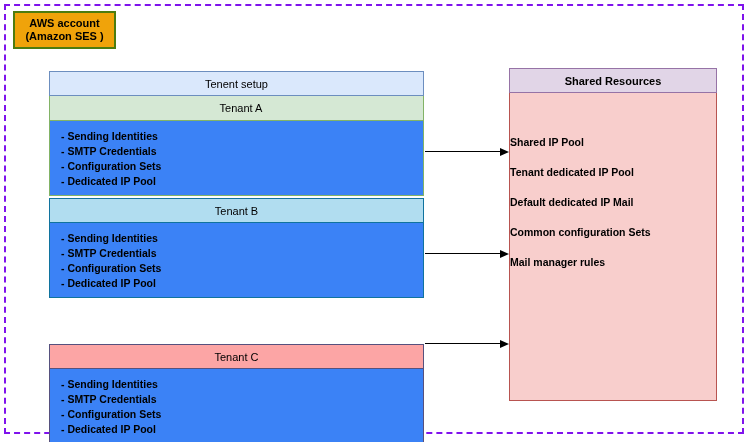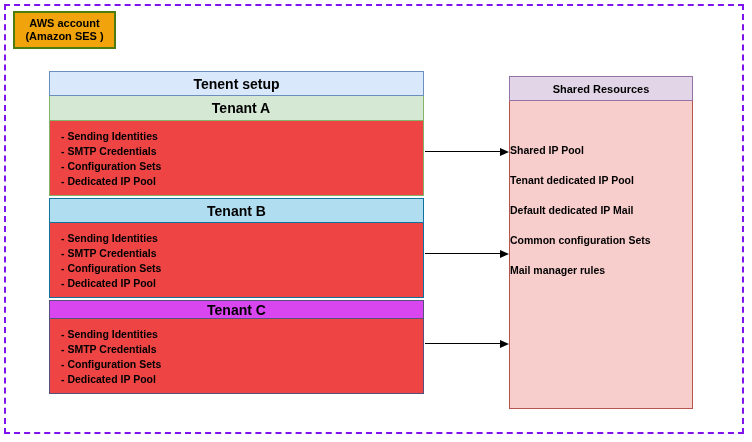--- a/index.html
+++ b/index.html
@@ -62,22 +62,22 @@
     width: 375px;
     height: 329px;
   }
 
   .band {
     box-sizing: border-box;
     width: 100%;
     display: flex;
     align-items: center;
     justify-content: center;
-    font-size: 14px;
-    font-weight: bold;
+    font-size: 11px;
+    font-weight: normal;
     color: #000000;
   }
   .band-setup {
     height: 25px;
     background: #dae8fc;
     border: 1px solid #6c8ebf;
   }
   .band-a {
     height: 25px;
     background: #d5e8d4;
@@ -85,51 +85,52 @@
     border-top: none;
     padding-left: 9px;
   }
   .band-b {
     height: 25px;
     background: #b1ddf0;
     border: 1px solid #10739e;
     text-align: right;
   }
   .band-c {
-    height: 19px;
-    background: #d946ef;
+    height: 25px;
+    background: #fca5a5;
     border: 1px solid #56517e;
+    margin-top: 44px;
   }
 
   .body-box {
     box-sizing: border-box;
     width: 100%;
-    background: #ef4444;
+    background: #3b82f6;
     padding: 8px 0 8px 11px;
   }
   .body-a { height: 75px; border: 1px solid #82b366; border-top: none; }
   .body-b { height: 75px; border: 1px solid #10739e; border-top: none; }
   .body-c { height: 75px; border: 1px solid #56517e; border-top: none; }
 
   .body-line {
     font-size: 10.5px;
     font-weight: bold;
     color: #000000;
     line-height: 15px;
     white-space: nowrap;
   }
 
   .tenant-gap { height: 2px; }
 
   
   .shared {
     position: absolute;
     left: 509px;
-    top: 76px;
-    width: 184px;
+    top: 68px;
+    width: 208px;
     height: 333px;
   }
   .shared-head {
     box-sizing: border-box;
     height: 25px;
     width: 100%;
     background: #e1d5e7;
     border: 1px solid #9673a6;
     display: flex;
     align-items: center;

